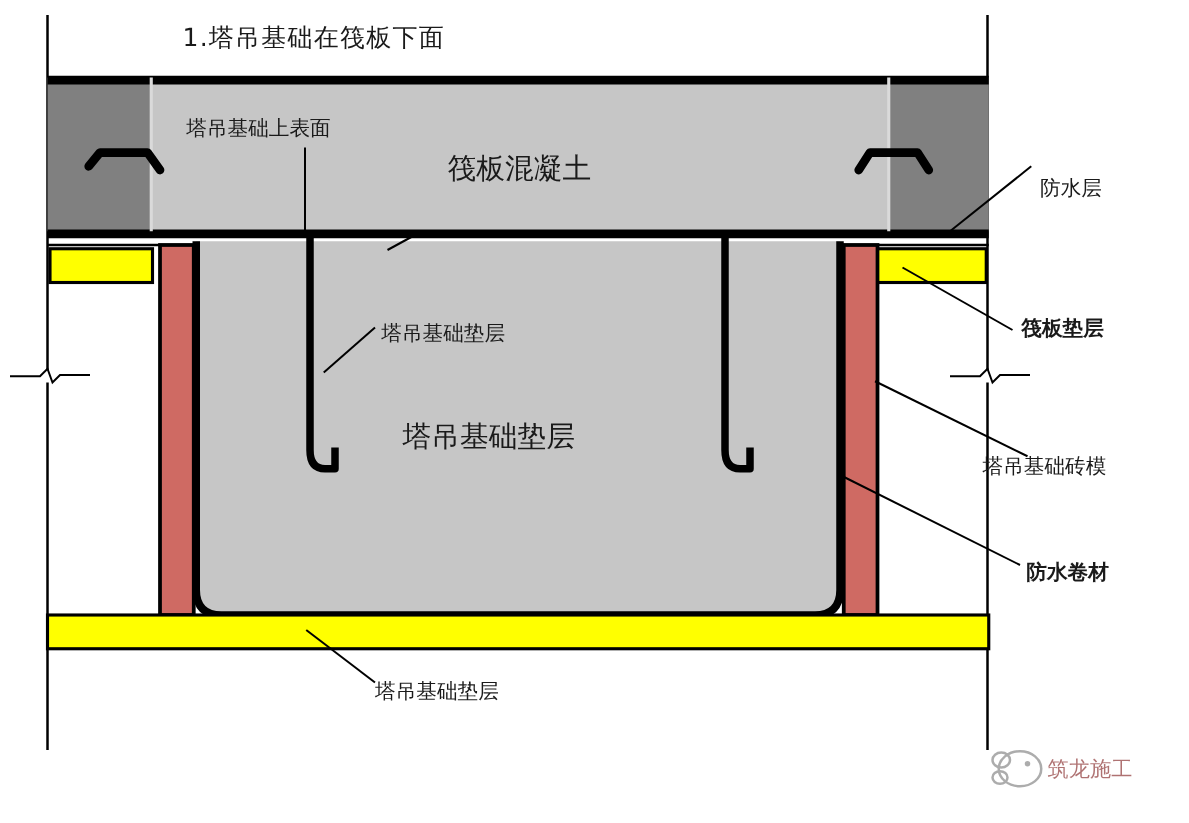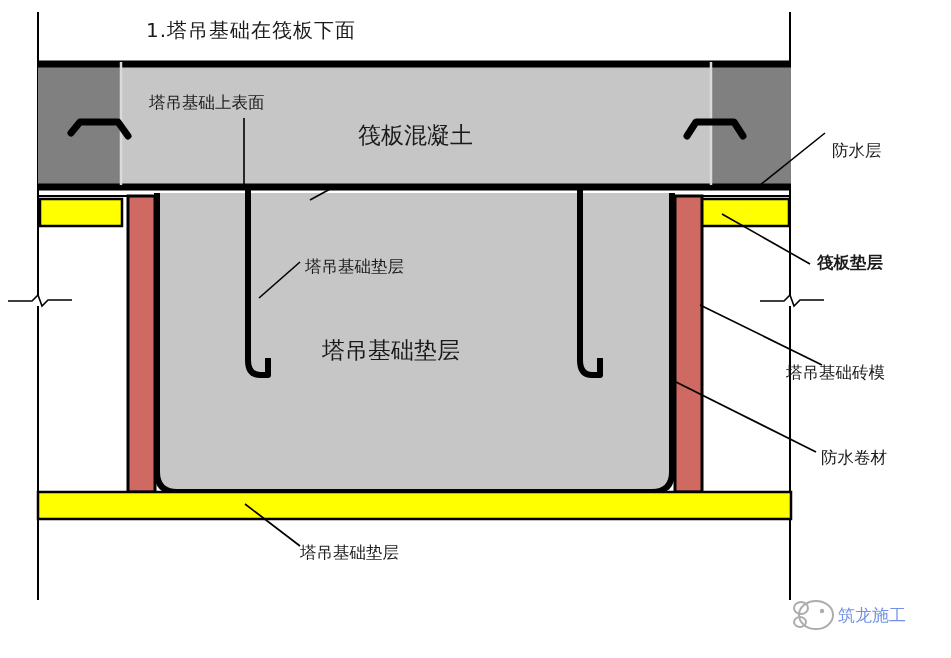--- a/index.html
+++ b/index.html
@@ -12,21 +12,21 @@
   .lbl{
     position:absolute;white-space:nowrap;color:#1a1a1a;
     font-family:"DejaVu Sans","Liberation Sans",sans-serif;
     line-height:1;
   }
   .title-main{font-size:20px;letter-spacing:1px;}
   .caption{font-size:25px;letter-spacing:2px;}
   .annot{font-size:16.5px;}
   .annot-big{font-size:23px;}
   .wm{position:absolute;display:flex;align-items:center;gap:7px;opacity:.62;}
-  .wm-text{font-size:17px;color:#1d4ed8;font-family:"DejaVu Sans","Liberation Sans",sans-serif;}
+  .wm-text{font-size:17px;color:#7f1d1d;font-family:"DejaVu Sans","Liberation Sans",sans-serif;}
 </style>
 </head>
 <body>
 
 <div id="stage">
 
   <svg class="diagram" viewBox="0 0 951 658">
 
     <rect x="0" y="0" width="951" height="658" fill="#ffffff"></rect>
 
@@ -127,21 +127,21 @@
   <div class="lbl annot" style="left:305px;top:259px;">塔吊基础垫层</div>
 
   <div class="lbl annot-big" style="left:322px;top:339px;">塔吊基础垫层</div>
 
   <div class="lbl annot" style="left:832px;top:143px;">防水层</div>
 
   <div class="lbl annot" style="left:817px;top:255px;font-weight:bold;">筏板垫层</div>
 
   <div class="lbl annot" style="left:786px;top:365px;">塔吊基础砖模</div>
 
-  <div class="lbl annot" style="left:821px;top:450px;">防水卷材</div>
+  <div class="lbl annot" style="left:821px;top:450px;font-weight:bold;">防水卷材</div>
 
   <div class="lbl annot" style="left:300px;top:545px;">塔吊基础垫层</div>
 
 
   <div class="wm" style="left:838px;top:604px;">
     <span class="wm-text">筑龙施工</span>
   </div>
 
 </div>
 

